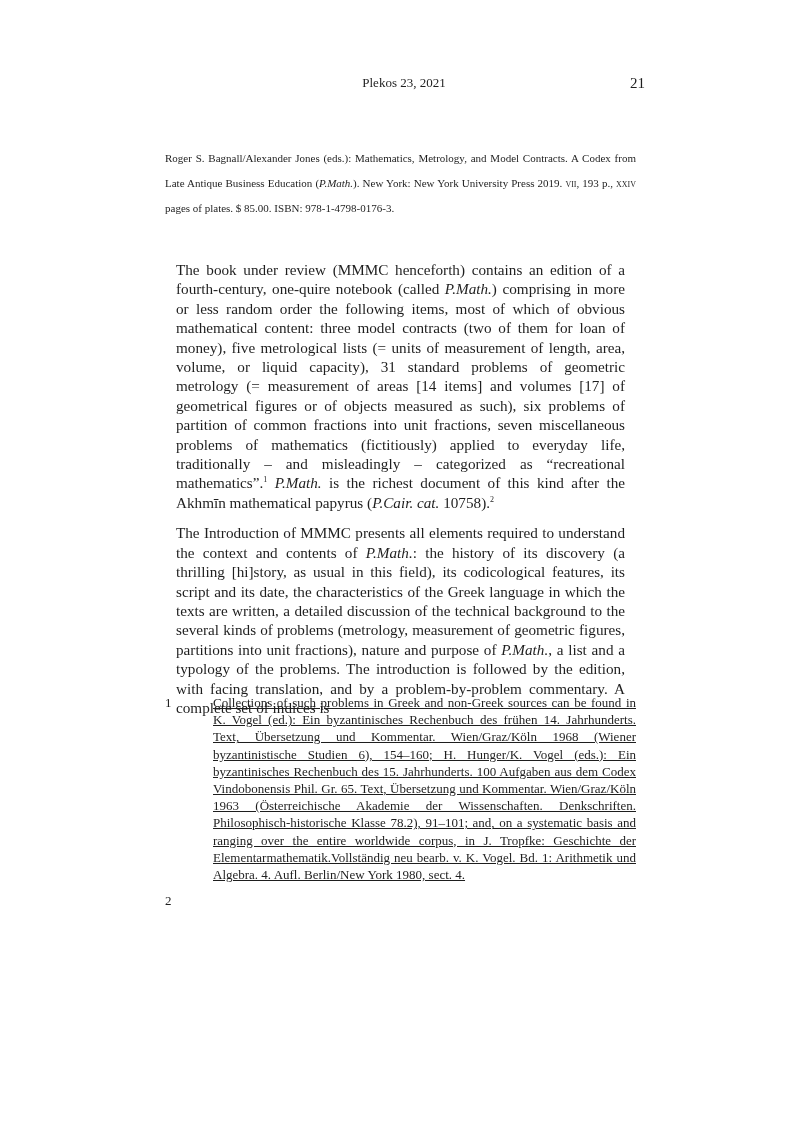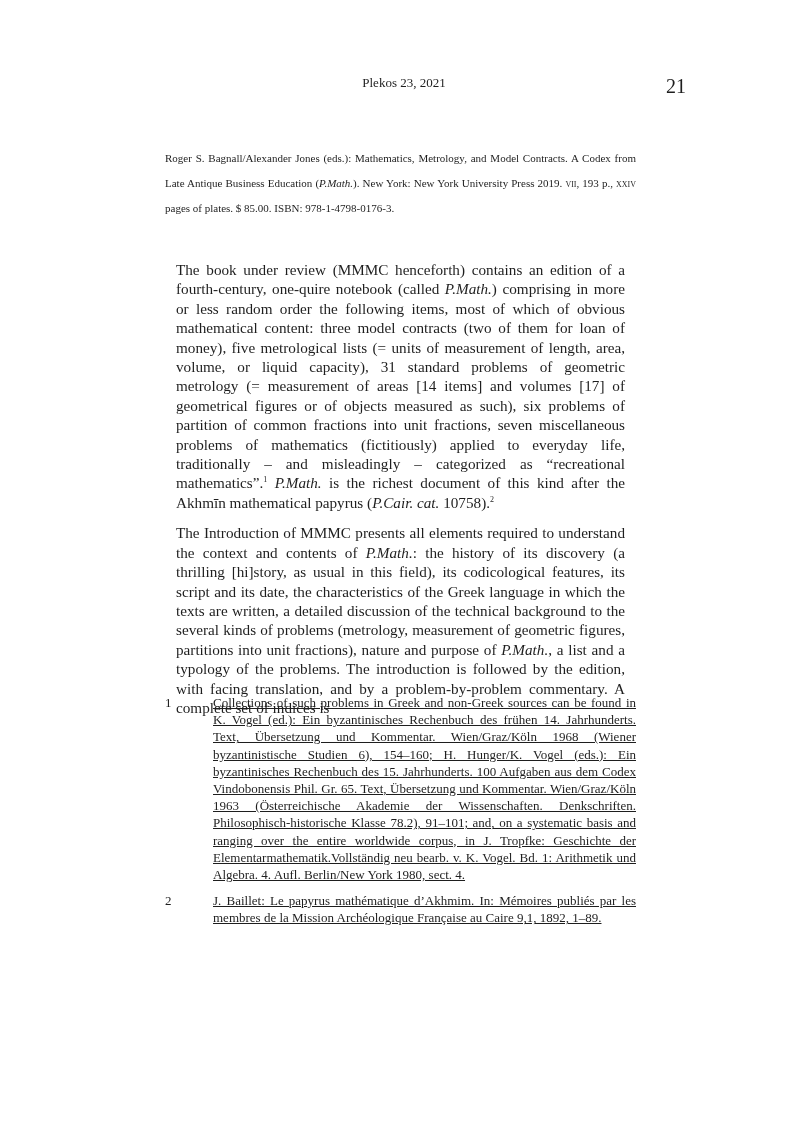--- a/index.html
+++ b/index.html
@@ -1,20 +1,20 @@
 <!DOCTYPE html>
 <html><head>
 <meta charset="utf-8">
 <style>
   html, body { margin: 0; padding: 0; background: #ffffff; }
   body { width: 799px; height: 1131px; position: relative; overflow: hidden;
          font-family: "Liberation Serif", "DejaVu Serif", serif; color: #1e1e1e; }
   .running-head { position: absolute; top: 75px; left: 0; width: 799px; height: 20px; font-size: 13px; }
   .running-head .journal { position: absolute; left: 0; width: 784px; text-align: center; top: 0; padding-left: 12px; }
-  .running-head .pageno { position: absolute; left: 666px; top: 0; font-size: 20px; }
+  .running-head .pageno { position: absolute; left: 630px; top: 0; font-size: 15px; }
   .col { position: absolute; left: 165px; width: 471px; }
   .biblio { top: 146px; font-size: 11px; line-height: 25px; text-align: justify; }
   .body-text { top: 249px; font-size: 15.2px; line-height: 19.4px; text-align: justify; }
   .body-text p { margin: 11px; }
   .body-text p + p { margin-top: 7px; }
   .sc { font-variant: small-caps; text-transform: lowercase; }
   sup { font-size: 8px; vertical-align: 6px; line-height: 0; }
   .footnotes { top: 694px; font-size: 13px; line-height: 17.2px; }
   .fn { display: flex; margin-bottom: 9px; }
   .fn .num { width: 48px; flex: none; }
@@ -35,15 +35,14 @@
   <p><span>The Introduction of MMMC presents all elements required to understand the context and contents of </span><i>P.Math.</i><span>: the history of its discovery (a thrilling [hi]story, as usual in this field), its codicological features, its script and its date, the characteristics of the Greek language in which the texts are written, a detailed discussion of the technical background to the several kinds of problems (metrology, measurement of geometric figures, partitions into unit fractions), nature and purpose of </span><i>P.Math.</i><span>, a list and a typology of the problems. The introduction is followed by the edition, with facing translation, and by a problem-by-problem commentary. A complete set of indices is</span></p>
 </div>
 
 <div class="col footnotes">
   <div class="fn">
     <span class="num">1</span>
     <span class="txt">Collections of such problems in Greek and non-Greek sources can be found in K. Vogel (ed.): Ein byzantinisches Rechenbuch des frühen 14. Jahrhunderts. Text, Übersetzung und Kommentar. Wien/Graz/Köln 1968 (Wiener byzantinistische Studien 6), 154–160; H. Hunger/K. Vogel (eds.): Ein byzantinisches Rechenbuch des 15. Jahrhunderts. 100 Aufgaben aus dem Codex Vindobonensis Phil. Gr. 65. Text, Übersetzung und Kommentar. Wien/Graz/Köln 1963 (Österreichische Akademie der Wissenschaften. Denkschriften. Philosophisch-historische Klasse 78.2), 91–101; and, on a systematic basis and ranging over the entire worldwide corpus, in J. Tropfke: Geschichte der Elementarmathematik.Vollständig neu bearb. v. K. Vogel. Bd. 1: Arithmetik und Algebra. 4. Aufl. Berlin/New York 1980, sect. 4.</span>
   </div>
   <div class="fn">
     <span class="num">2</span>
-    <span class="txt">J. Baillet: Le papyrus mathématique d’Akhmim. In: Mémoires publiés par les membres de la Mission Archéologique Française au Caire 9,1, 1892, 1–89.</span>
   </div>
 </div>
 
 </body></html>

